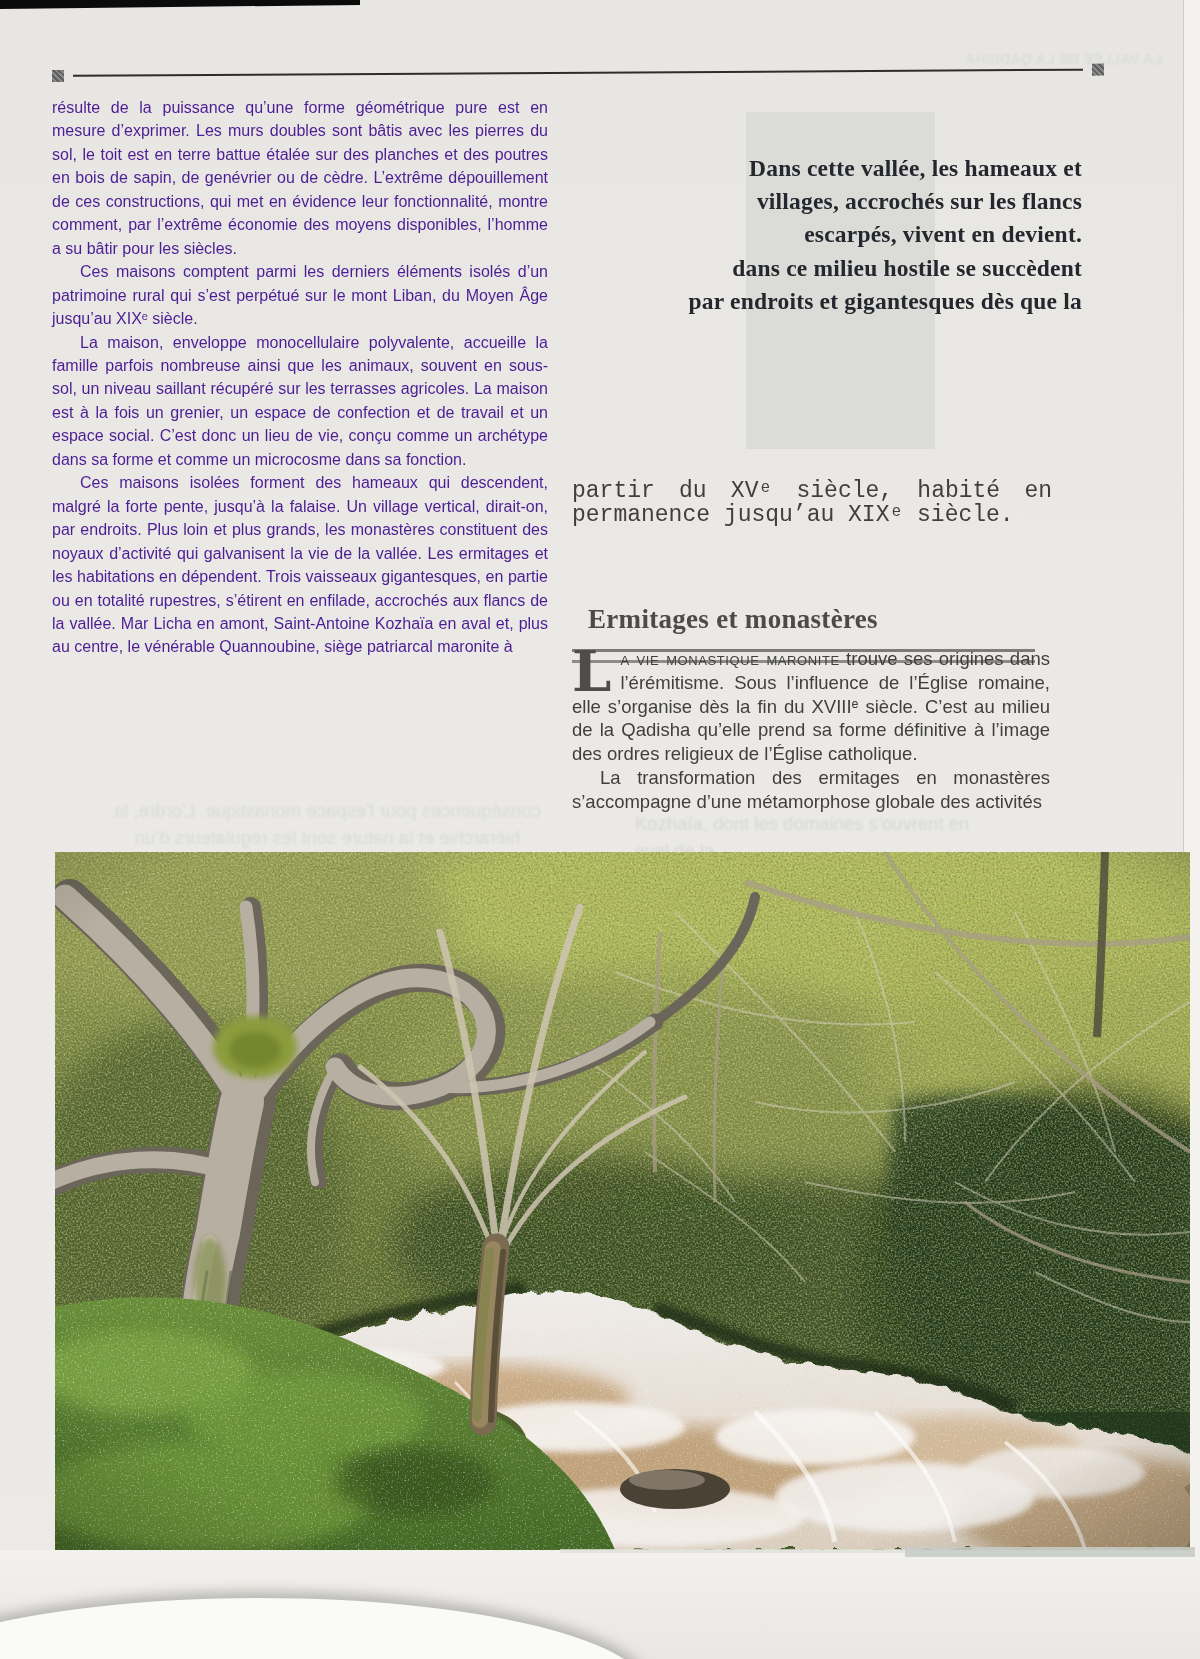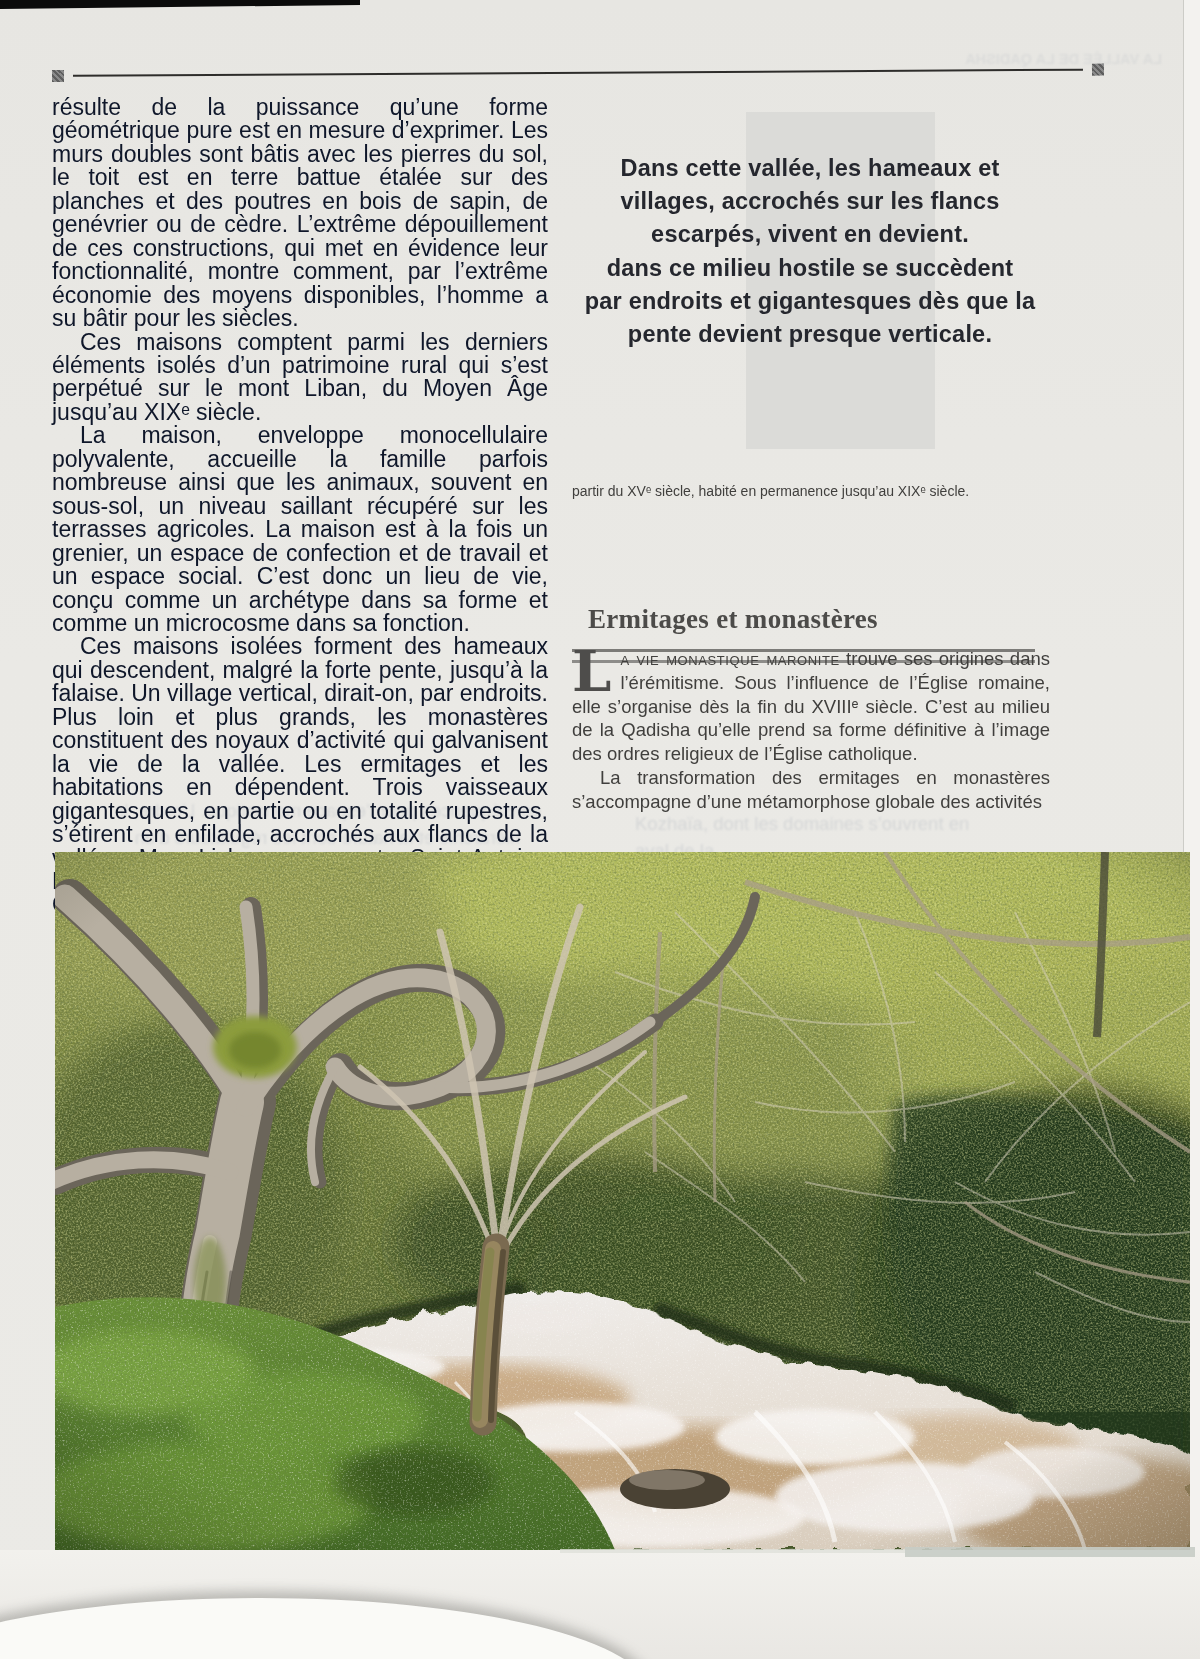--- a/index.html
+++ b/index.html
@@ -12,30 +12,30 @@
   
   .scan-strip{left:0;top:0;width:360px;height:9px;background:#0b0b0b;
     clip-path:polygon(0 0,100% 0,100% 55%,0 100%);}
   .right-edge{left:1183px;top:0;width:17px;height:1659px;background:#f3f2ef;border-left:1px solid #ccccc7;}
   
   .rule-row{left:52px;top:68px;width:1052px;height:16px;display:flex;align-items:center;transform:rotate(-0.35deg);transform-origin:left center;}
   .rule-sq{width:12px;height:12px;background:
     repeating-linear-gradient(45deg,#5e5e5e 0 2px,#8a8a8a 2px 4px);}
   .rule-line{flex:1;height:2.6px;background:#2e2d2b;margin:0 9px;}
   
-  .leftcol{left:52px;top:96px;width:496px;color:#0f172a;font-size:23px;line-height:23.45px;text-align:justify;}
+  .leftcol{left:52px;top:96px;width:496px;color:#4c1d95;font-size:16px;line-height:23.45px;text-align:justify;}
   .leftcol p{margin:0;}
   .ind{text-indent:28px;}
   
   .quote-band{left:746px;top:112px;width:189px;height:337px;background:#dbdbd8;}
-  .pull-quote{left:563px;top:152px;width:494px;text-align:center;
-    font-family:Liberation Sans, sans-serif;font-weight:bold;
+  .pull-quote{left:588px;top:152px;width:494px;text-align:right;
+    font-family:Liberation Serif, serif;font-weight:bold;
     font-size:23.5px;line-height:33.2px;color:#25272e;letter-spacing:.2px;}
   
-  .rightcol-cont{left:572px;top:479px;width:480px;color:#403f3d;font-size:14px;line-height:24px;text-align:justify;}
+  .rightcol-cont{left:572px;top:479px;width:480px;color:#403f3d;font-size:23px;line-height:24px;text-align:justify;font-family:Liberation Mono, monospace;}
   .sec-head{left:572px;top:589px;width:463px;}
   .sec-head h2{margin:16px;font-family:"Liberation Serif","DejaVu Serif",serif;
     font-weight:bold;font-size:27px;color:#4c4b49;letter-spacing:.3px;line-height:28px;}
   .dbl-rule{margin-top:5px;height:8px;border-top:3px solid #7c7b78;border-bottom:3px solid #8d8c89;}
   .rightcol-body{left:572px;top:647px;width:478px;color:#403f3d;font-size:18.5px;line-height:23.8px;text-align:justify;}
   .rightcol-body p{margin:0;}
   .dropcap{float:left;font-family:"DejaVu Serif","Liberation Serif",serif;font-weight:bold;
     font-size:56px;line-height:45px;color:#4e4d4b;margin:2px 9px 0 0;}
   .sc{font-variant:small-caps;letter-spacing:.6px;}
   
@@ -82,21 +82,20 @@
   <p class="ind">Ces maisons isolées forment des hameaux qui descendent, malgré la forte pente, jusqu’à la falaise. Un village vertical, dirait-on, par endroits. Plus loin et plus grands, les monastères constituent des noyaux d’activité qui galvanisent la vie de la vallée. Les ermitages et les habitations en dépendent. Trois vaisseaux gigantesques, en partie ou en totalité rupestres, s’étirent en enfilade, accrochés aux flancs de la vallée. Mar Licha en amont, Saint-Antoine Kozhaïa en aval et, plus au centre, le vénérable Quannoubine, siège patriarcal maronite à</p>
 </div>
 
 <div class="abs quote-band"></div>
 <div class="abs pull-quote">
   <div>Dans cette vallée, les hameaux et</div>
   <div>villages, accrochés sur les flancs</div>
   <div>escarpés, vivent en devient.</div>
   <div>dans ce milieu hostile se succèdent</div>
   <div>par endroits et gigantesques dès que la</div>
-  <div>pente devient presque verticale.</div>
 </div>
 
 <div class="abs rightcol-cont">partir du XVᵉ siècle, habité en permanence jusqu’au XIXᵉ siècle.</div>
 
 <div class="abs sec-head">
   <h2>Ermitages et monastères</h2>
   <div class="dbl-rule"></div>
 </div>
 
 <div class="abs rightcol-body">

